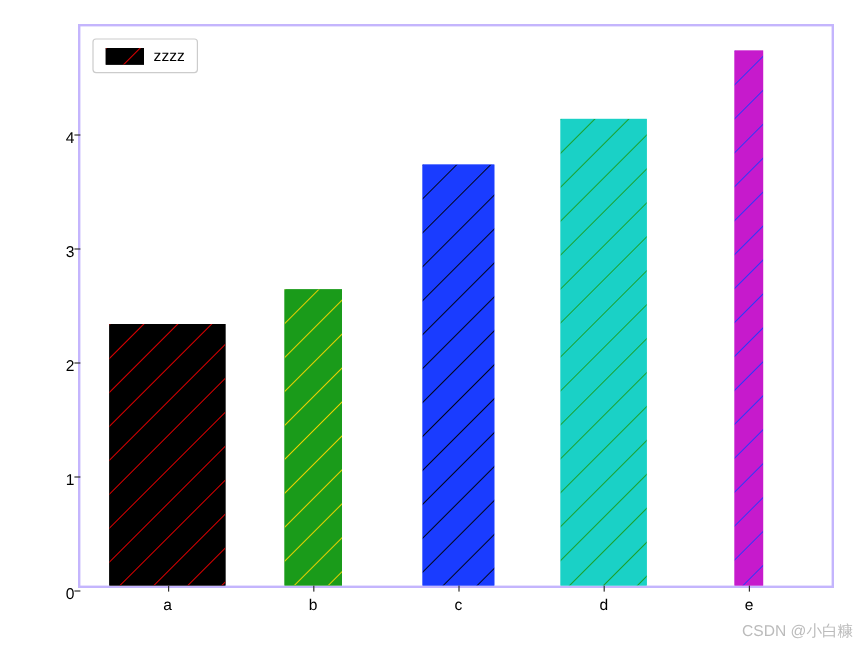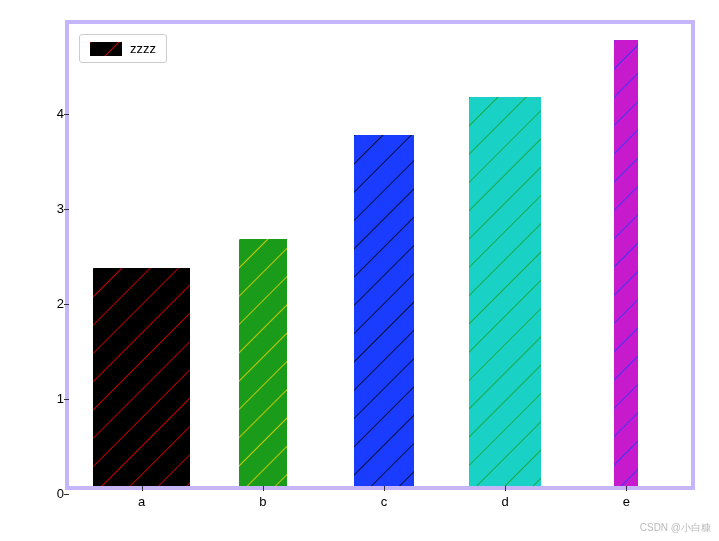--- a/index.html
+++ b/index.html
@@ -9,21 +9,21 @@
       background: #ffffff;
       font-family: Arial, sans-serif;
       position: relative;
     }
     .chart-container {
       position: absolute;
       left: 65px;
       top: 20px;
       width: 630px;
       height: 470px;
-      border: 4px solid #c4b5fd;
+      border: 2px solid #c4b5fd;
     }
     .plot-area {
       position: absolute;
       left: 0;
       top: 0;
       width: 100%;
       height: 100%;
     }
     .bar {
       position: absolute;
@@ -74,21 +74,21 @@
       width: 32px;
       height: 14px;
       background: #000;
       position: relative;
       overflow: hidden;
     }
     .watermark {
       position: absolute;
       right: 8px;
       bottom: 6px;
-      font-size: 10px;
+      font-size: 13px;
       color: #bbb;
       font-family: sans-serif;
     }
   </style>
 </head>
 <body>
 
 <div class="chart-container">
   <svg style="position:absolute;width:0;height:0">
     <defs>

